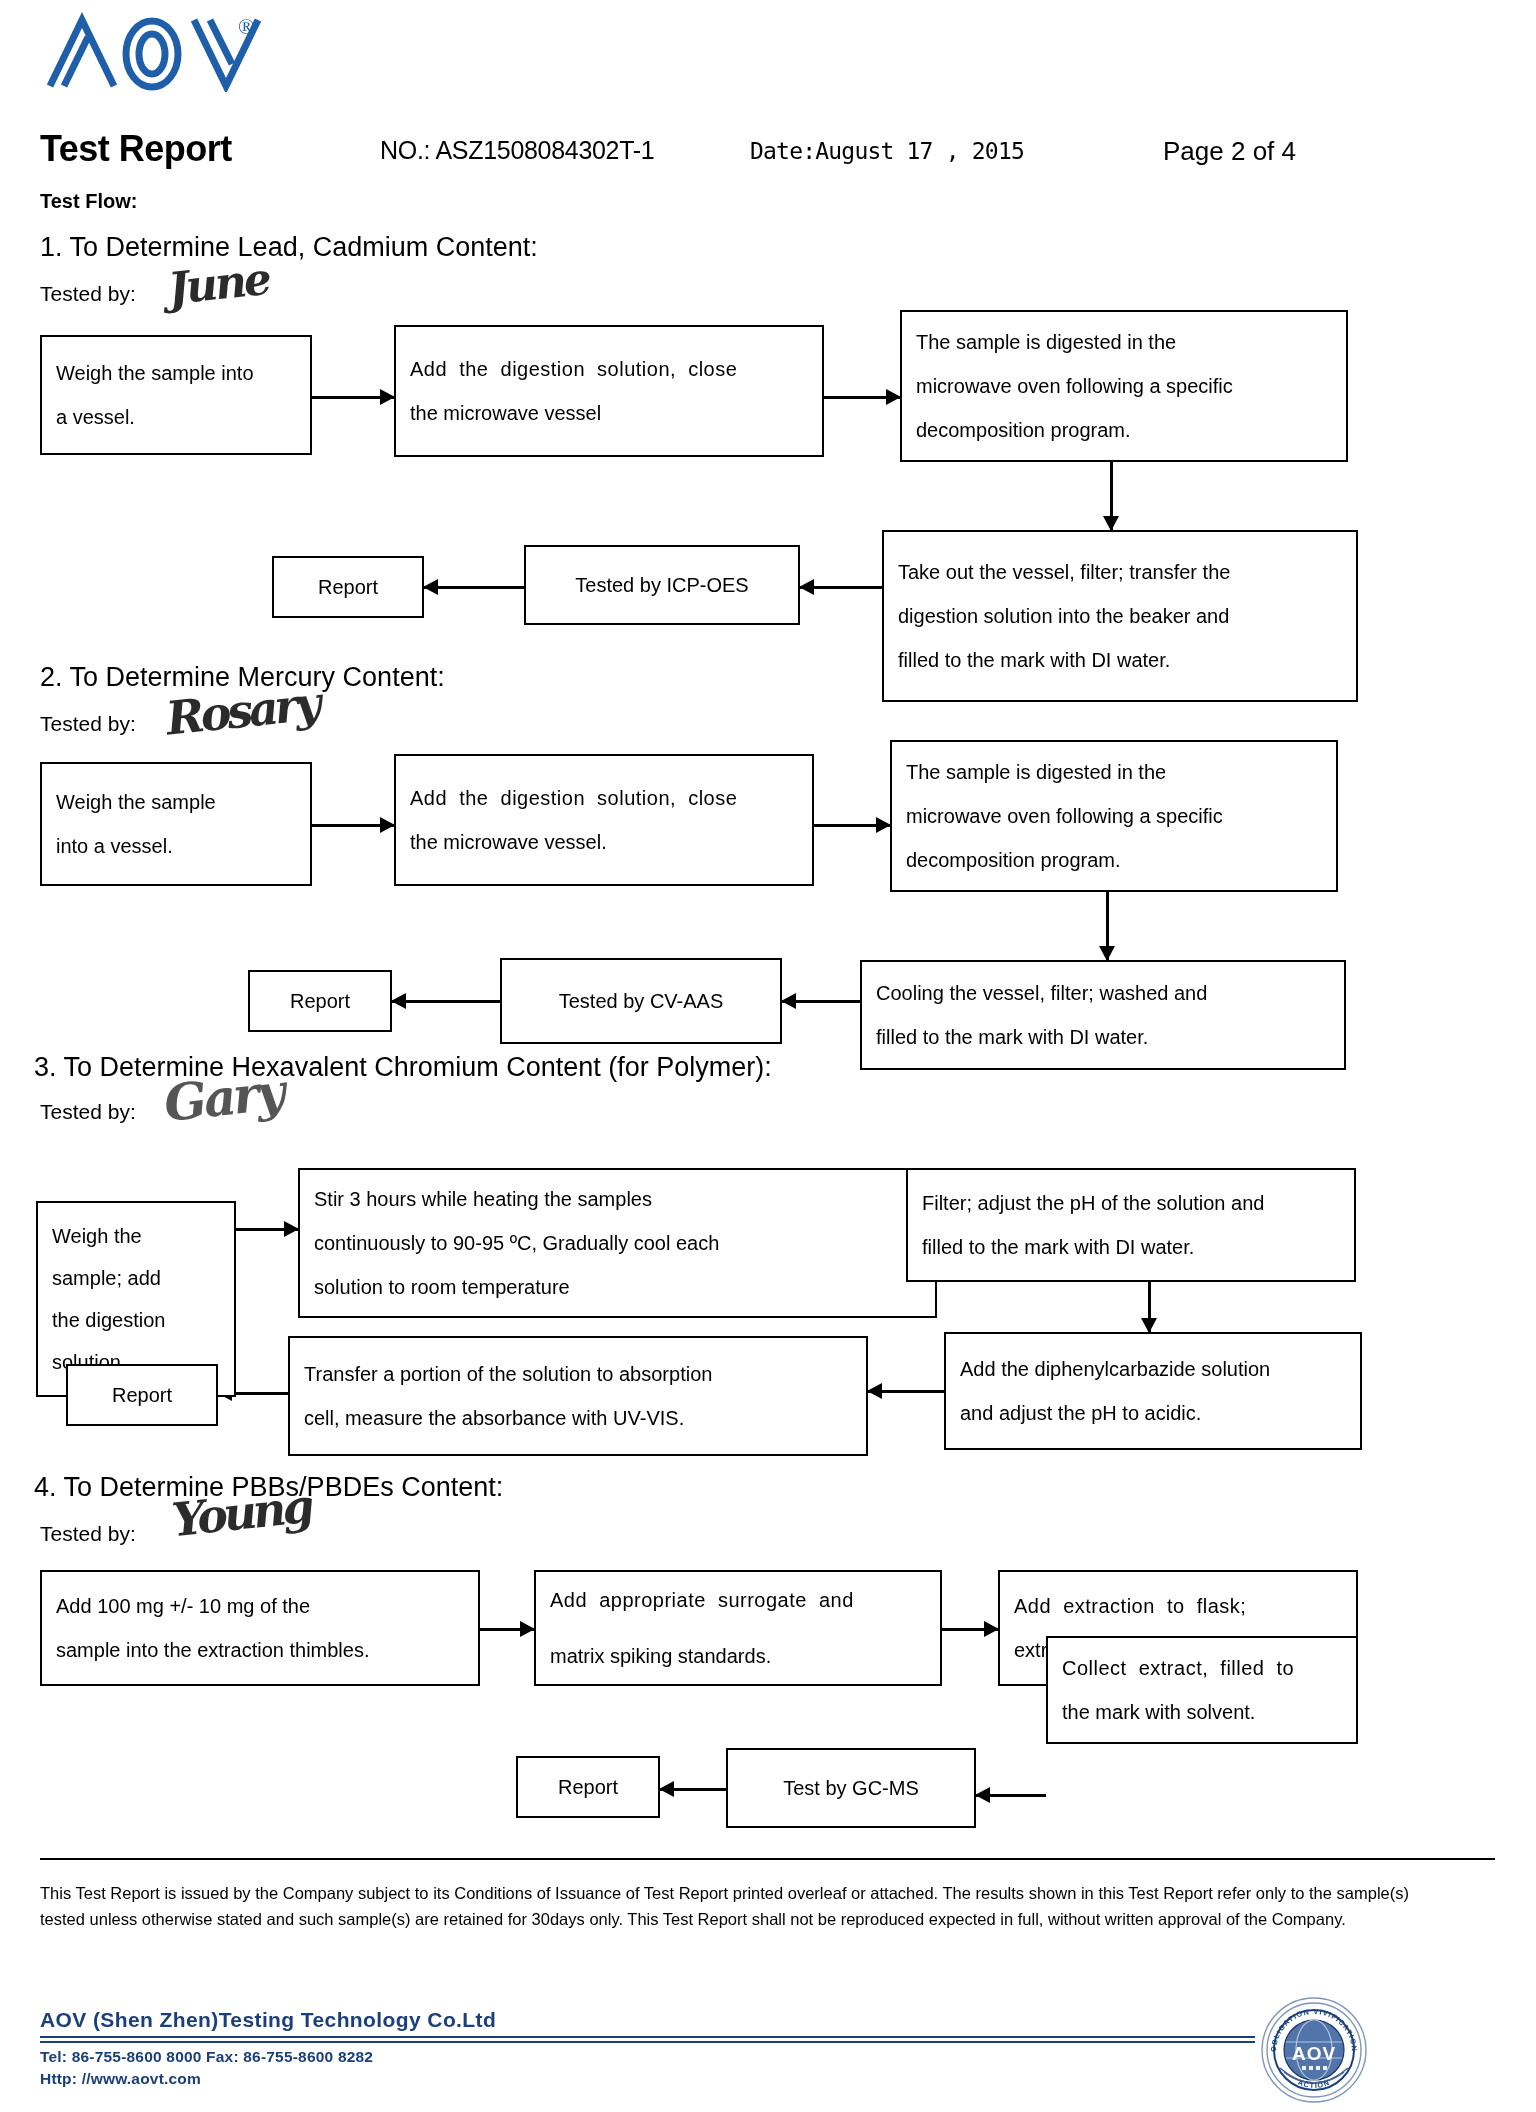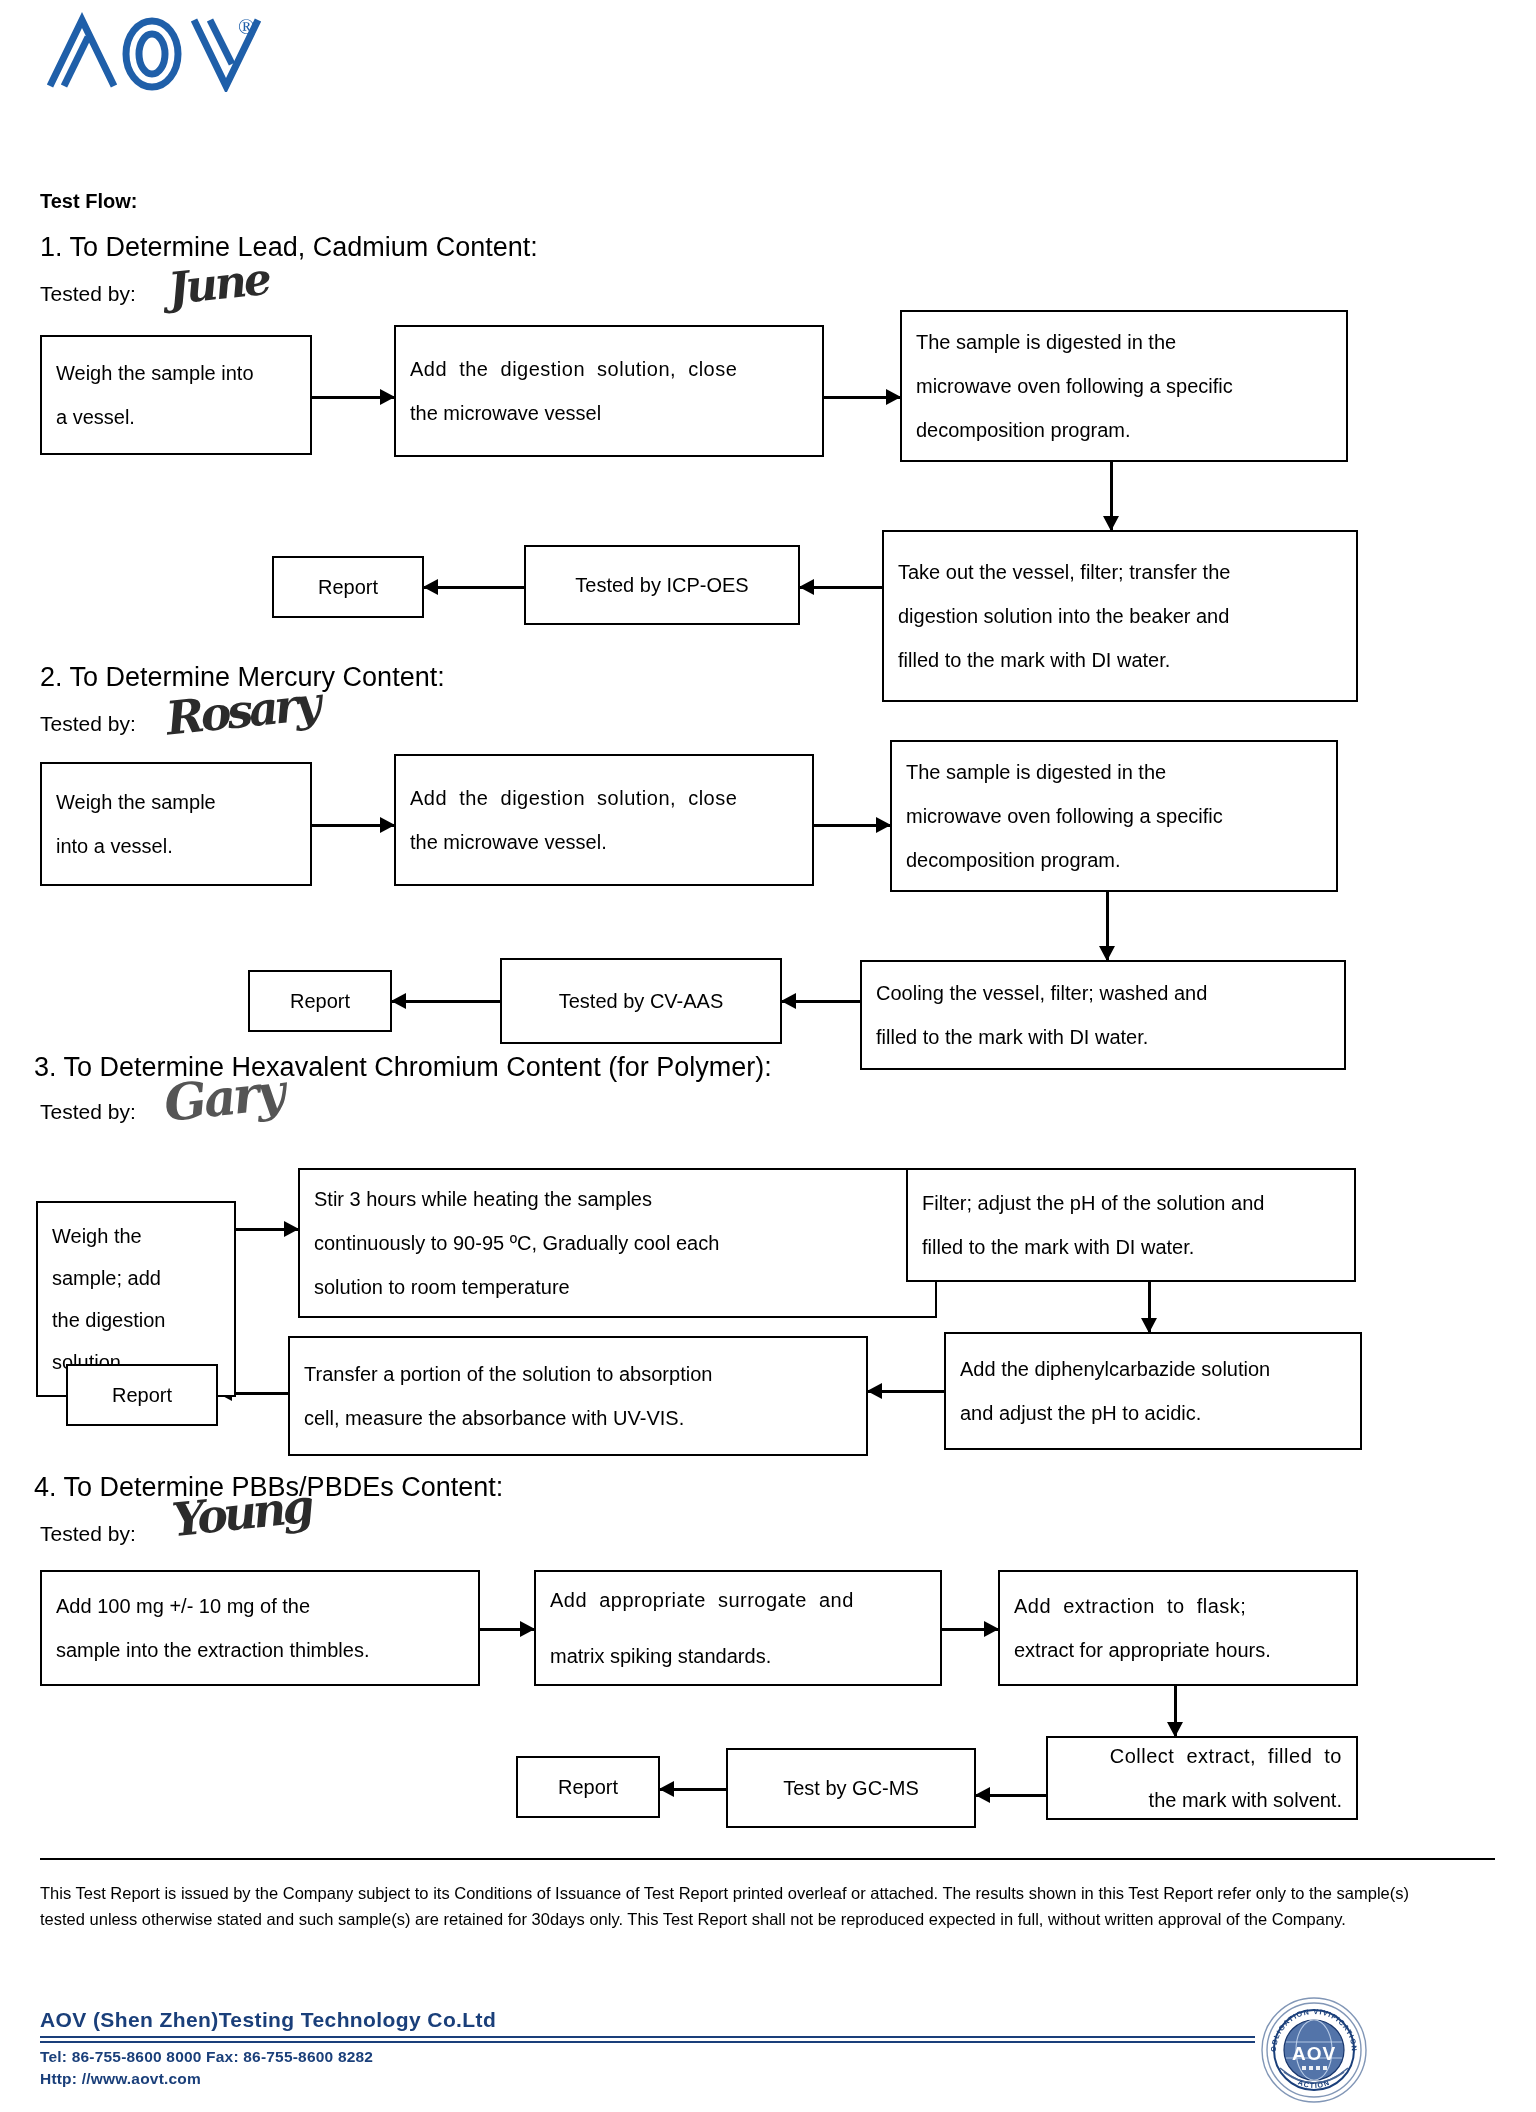--- a/index.html
+++ b/index.html
@@ -239,20 +239,26 @@
         <ellipse cx="110" cy="42" rx="26" ry="33"></ellipse>
         <ellipse cx="110" cy="42" rx="13" ry="20"></ellipse>
 
         <path d="M152 8 L184 74 L216 8"></path>
         <path d="M168 8 L190 52"></path>
       </g>
     </svg>
     <span class="logo-reg">®</span>
   </div>
 
+  <div class="hdr">
+    <div class="hdr-title">Test Report</div>
+    <div class="hdr-no">NO.: ASZ1508084302T-1</div>
+    <div class="hdr-date">Date:August 17 , 2015</div>
+    <div class="hdr-page">Page 2 of 4</div>
+  </div>
 
   <div class="testflow">Test Flow:</div>
 
   <div class="sec-title" style="left:40px; top:232px;">1.    To Determine Lead, Cadmium Content:</div>
   <div class="tested-by" style="left:40px; top:282px;">Tested by:</div>
   <div class="sig sig-june" style="left:168px; top:258px;">June</div>
 
   <div class="box" style="left:40px; top:335px; width:272px; height:120px;">
     <span class="ln">Weigh the sample into</span>
     <span class="ln">a vessel.</span>
@@ -382,21 +388,21 @@
     <span class="ln">matrix spiking standards.</span>
   </div>
   <div class="ar ar-r" style="left:942px; top:1628px; width:56px;"></div>
 
   <div class="box" style="left:998px; top:1570px; width:360px; height:116px;">
     <span class="ln sp">Add     extraction     to     flask;</span>
     <span class="ln">extract for appropriate hours.</span>
   </div>
   <div class="ar ar-d" style="left:1174px; top:1686px; height:50px;"></div>
 
-  <div class="box" style="left:1046px; top:1736px; width:312px; height:84px;align-items:flex-end;">
+  <div class="box" style="left:1046px; top:1636px; width:312px; height:108px;">
     <span class="ln sp">Collect  extract,  filled  to</span>
     <span class="ln">the mark with solvent.</span>
   </div>
   <div class="ar ar-l" style="left:976px; top:1794px; width:70px;"></div>
 
   <div class="box center" style="left:726px; top:1748px; width:250px; height:80px;">
     <span class="ln">Test by GC-MS</span>
   </div>
   <div class="ar ar-l" style="left:660px; top:1788px; width:66px;"></div>
 

